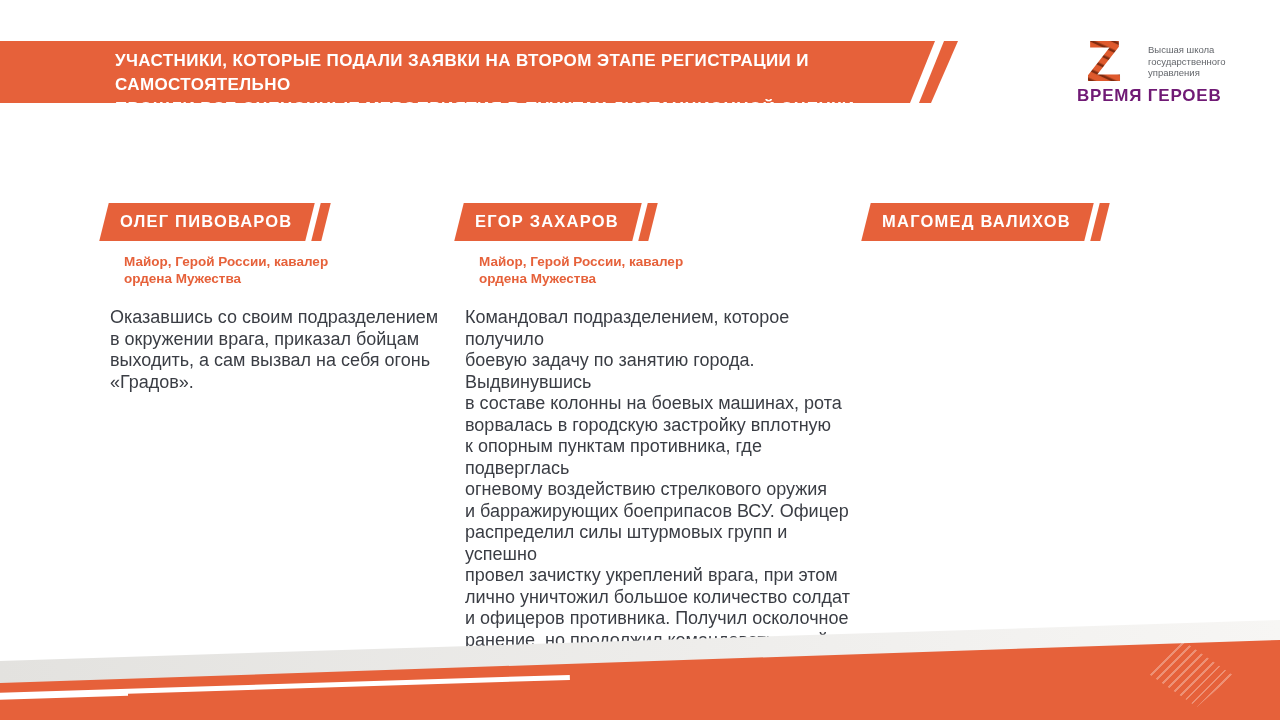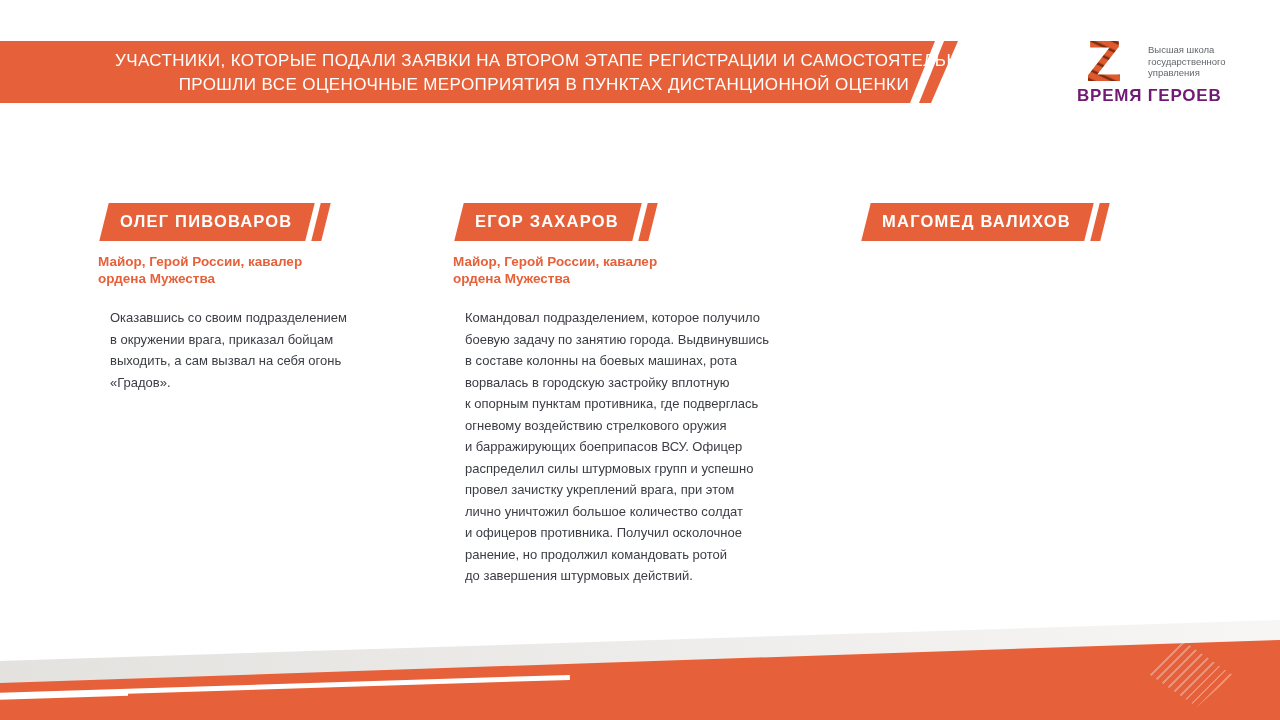--- a/index.html
+++ b/index.html
@@ -11,22 +11,22 @@
 
   
   .banner { position: absolute; left: 0; top: 41px; width: 980px; height: 62px; }
   .banner-main { position: absolute; left: 0; top: 0; width: 980px; height: 62px;
                  background: var(--accent);
                  clip-path: polygon(0 0, 935px 0, 910px 100%, 0 100%); }
   .banner-sliver { position: absolute; left: 0; top: 0; width: 980px; height: 62px;
                  background: var(--accent);
                  clip-path: polygon(944px 0, 958px 0, 931px 100%, 919px 100%); }
   .banner-title { position: absolute; left: 115px; top: 8px; color: #fff;
-                 font-weight: normal; font-size: 17px; line-height: 24px;
-                 letter-spacing: 0.4px; white-space: pre-line; text-align: center; }
+                 font-weight: bold; font-size: 17px; line-height: 24px;
+                 letter-spacing: 0.4px; white-space: pre-line; }
 
   
   .logo { position: absolute; left: 1076px; top: 36px; width: 160px; height: 72px; }
   .logo-z { position: absolute; left: 0; top: 0; }
   .logo-school { position: absolute; left: 64px; top: 8px; font-size: 9.5px;
                  line-height: 11.5px; color: #63666B; white-space: pre-line; margin-left: 8px; }
   .logo-brand { position: absolute; left: 1px; top: 50px; font-size: 17px; font-weight: bold;
                  color: #701a75; letter-spacing: 0.8px; white-space: nowrap; }
 
   
@@ -37,24 +37,24 @@
 
   .name-tag { display: inline-block; position: relative; margin-left: 7px;
               background: var(--accent); transform: skewX(-14deg);
               padding: 9px 18px 10px 16px; }
   .name-tag::after { content: ""; position: absolute; right: -16px; top: 0; bottom: 0;
               width: 10px; background: var(--accent); }
   .name-tag-label { display: block; transform: skewX(14deg); color: #fff;
               font-weight: bold; font-size: 16.5px; letter-spacing: 1.2px;
               white-space: nowrap; }
 
-  .rank { margin: 12px 0 0 1px; color: var(--accent); font-weight: bold;
+  .rank { margin: 12px 0 0 27px; color: var(--accent); font-weight: bold;
           font-size: 13.5px; line-height: 17px; white-space: pre-line; }
   .bio  { margin: 20px 0 0 13px; color: var(--text-dark);
-          font-size: 13px; line-height: 21.5px; white-space: pre-line; }
+          font-size: 18px; line-height: 21.5px; white-space: pre-line; }
 
   
   .band-gray { position: absolute; left: 0; top: 0; width: 1280px; height: 720px;
           background: linear-gradient(90deg, #e3e2df 0%, #eeedeb 55%, #f7f6f4 100%);
           clip-path: polygon(0 661px, 1280px 620px, 1280px 720px, 0 720px); }
   .band-orange { position: absolute; left: 0; top: 0; width: 1280px; height: 720px;
           background: var(--accent);
           clip-path: polygon(0 683px, 1280px 640px, 1280px 720px, 0 720px); }
   .stripe-a { position: absolute; left: -10px; top: 684px; width: 580px; height: 5px;
           background: #fff; transform: rotate(-1.8deg); }

